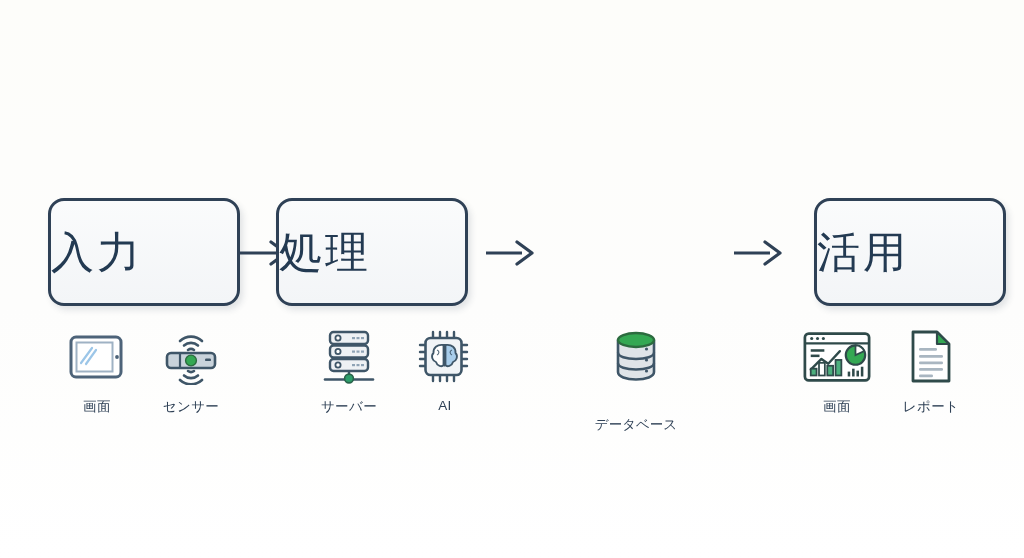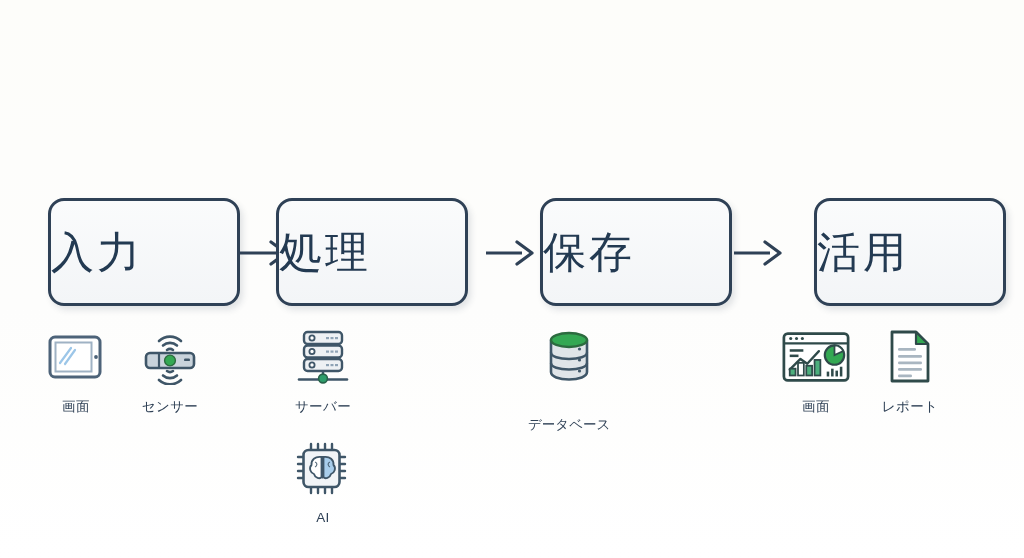--- a/index.html
+++ b/index.html
@@ -59,24 +59,24 @@
   #arrow-2 { left: 486px; }
   #arrow-3 { left: 734px; }
 
   
   .icon-group {
     position: absolute;
     top: 328px;
     display: flex;
     flex-direction: row;
     align-items: flex-start;
-    justify-content: flex-start;
+    justify-content: center;
   }
   #group-1 { left: 40px;  width: 208px; gap: 22px; }
-  #group-2 { left: 287px; width: 204px; gap: 24px; flex-direction: column; }
+  #group-2 { left: 295px; width: 204px; gap: 24px; }
   #group-3 { left: 528px; width: 216px; gap: 16px; }
   #group-4 { left: 780px; width: 208px; gap: 22px; }
 
   .icon-item {
     display: flex;
     flex-direction: column;
     align-items: center;
   }
   .icon-art {
     width: 72px;
@@ -110,23 +110,20 @@
 
   <div class="stage-box" id="box-2">
     <span class="stage-title">処理</span>
   </div>
 
   <svg class="arrow" id="arrow-2" viewBox="0 0 52 34">
     <path d="M0 17 H36" stroke="#2f4156" stroke-width="3" fill="none" stroke-linecap="butt"></path>
     <path d="M31 6 L46 17 L31 28" stroke="#2f4156" stroke-width="3.2" fill="none" stroke-linecap="round" stroke-linejoin="round"></path>
   </svg>
 
-  <div class="stage-box" id="box-3">
-    <span class="stage-title">保存</span>
-  </div>
 
   <svg class="arrow" id="arrow-3" viewBox="0 0 52 34">
     <path d="M0 17 H36" stroke="#2f4156" stroke-width="3" fill="none" stroke-linecap="butt"></path>
     <path d="M31 6 L46 17 L31 28" stroke="#2f4156" stroke-width="3.2" fill="none" stroke-linecap="round" stroke-linejoin="round"></path>
   </svg>
 
   <div class="stage-box" id="box-4">
     <span class="stage-title">活用</span>
   </div>
 

